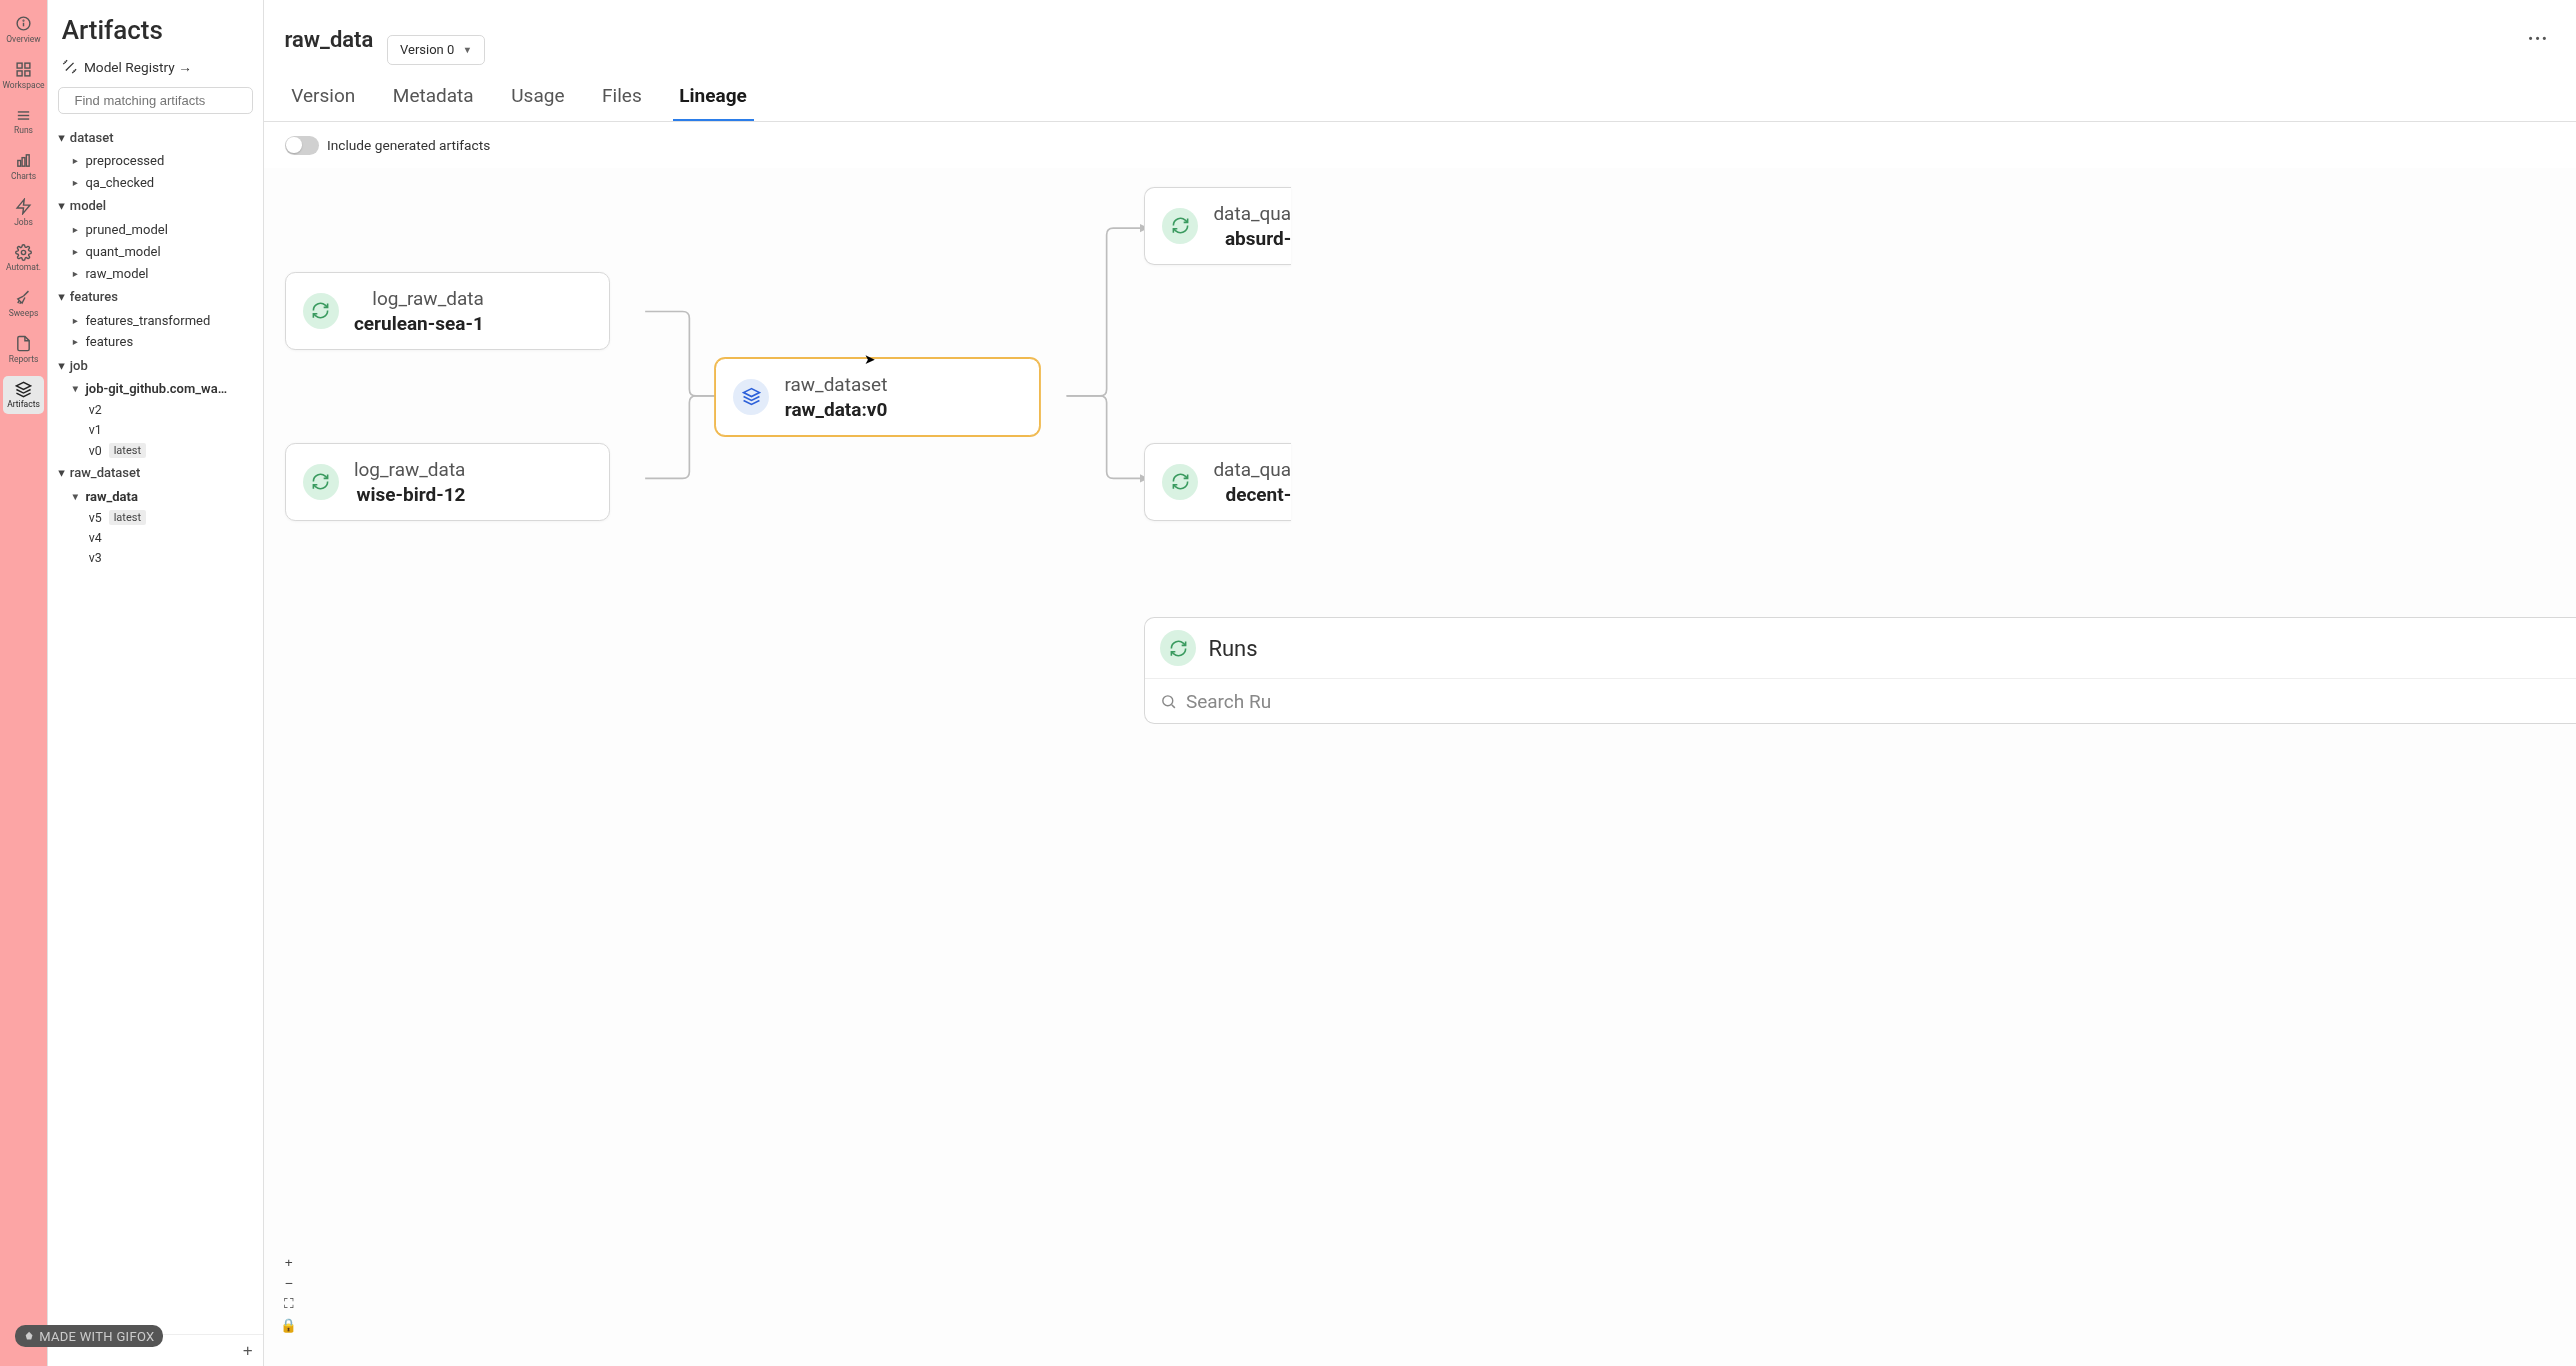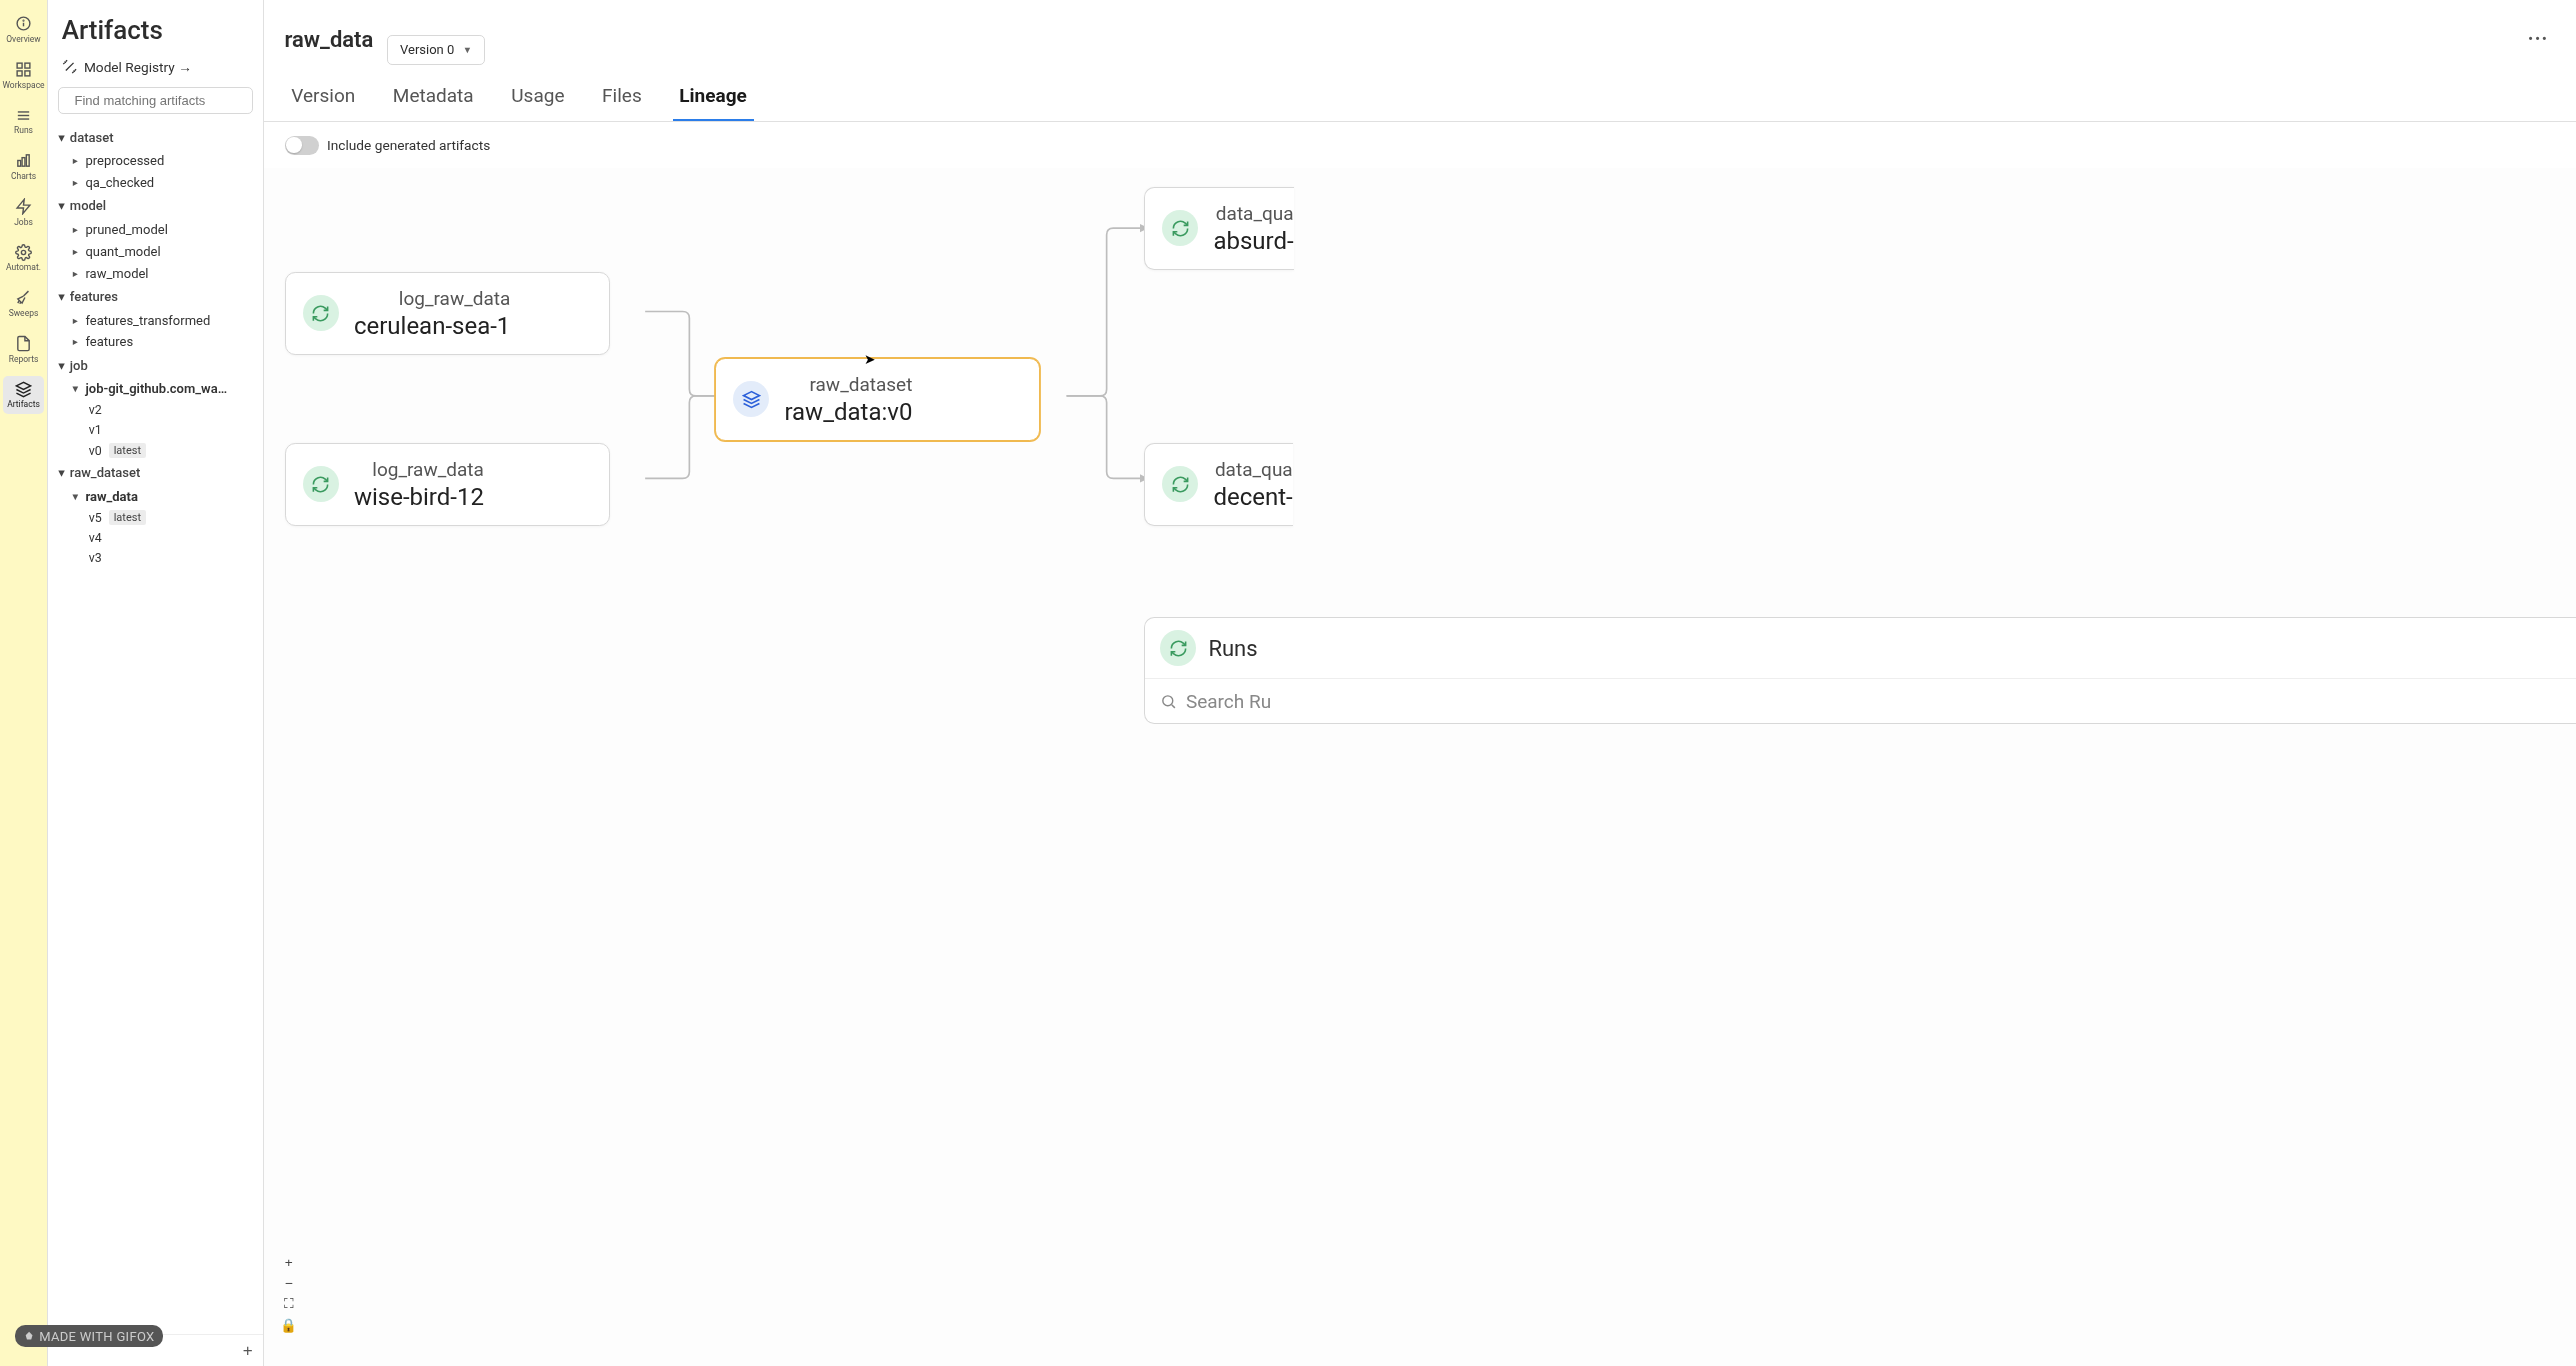--- a/index.html
+++ b/index.html
@@ -1,21 +1,21 @@
 <!DOCTYPE html>
 <html style="font-size:13.7px"><head>
 <meta charset="utf-8">
 <style>
 * { box-sizing: border-box; margin: 0; padding: 0; }
 body { font-family: -apple-system, BlinkMacSystemFont, "Segoe UI", Roboto, Helvetica, Arial, sans-serif; color: #2d2d2d; background: #fff; overflow: hidden; height: 100vh; }
 
 .app { display: flex; height: 100vh; }
 
 
-.rail { width: 48px; border-right: 0.9px solid #e0e0e0; display: flex; flex-direction: column; align-items: center; padding-top: 10.2px; gap: 6.8px; background: #fef9c3; }
+.rail { width: 48px; border-right: 0.9px solid #e0e0e0; display: flex; flex-direction: column; align-items: center; padding-top: 10.2px; gap: 6.8px; background: #fca5a5; }
 .rail-item { display: flex; flex-direction: column; align-items: center; justify-content: center; width: 41px; padding: 5.1px 0; border-radius: 5.1px; cursor: pointer; font-size: 8.5px; color: #555; gap: 1.7px; }
 .rail-item.active { background: #e8e8e8; color: #222; }
 .rail-item svg { width: 17px; height: 17px; }
 .rail-label { font-size: 8.5px; }
 
 
 .sidebar { width: 216px; border-right: 0.9px solid #e0e0e0; display: flex; flex-direction: column; background: #fff; }
 .sidebar-title { font-size: 26px; font-weight: 500; padding: 15.4px 13.7px 8.5px 13.7px; }
 .model-registry { display: flex; align-items: center; gap: 6.8px; padding: 5.1px 13.7px; font-size: 13.7px; color: #333; cursor: pointer; }
 .model-registry svg { width: 15.4px; height: 15.4px; }
@@ -56,21 +56,21 @@
 .node { position: absolute; background: #fff; border: 0.9px solid #d8d8d8; border-radius: 10.2px; padding: 13.7px 17px; display: flex; align-items: center; gap: 15.4px; min-width: 325px; box-shadow: 0 0.9px 2.6px rgba(0,0,0,0.04); text-align: right; }
 .node.selected { border-color: #f0b94f; box-shadow: 0 0 0 0.9px #f0b94f; }
 .node.partial { min-width: 0; padding-right: 0; border-right: none; }
 .node-icon { width: 36px; height: 36px; border-radius: 18px; display: flex; align-items: center; justify-content: center; flex-shrink: 0; }
 .node-icon.run { background: #d9f2e2; }
 .node-icon.run svg { width: 19px; height: 19px; stroke: #3a9a5f; }
 .node-icon.artifact { background: #e3ecfa; }
 .node-icon.artifact svg { width: 19px; height: 19px; stroke: #2b5fd9; }
 .node-text { display: flex; flex-direction: column; gap: 1.7px; }
 .node-type { font-size: 19px; color: #555; }
-.node-title { font-size: 24px; color: #222; font-weight: 400; }
+.node-title { font-size: 19px; color: #222; font-weight: 700; }
 
 .runs-panel { position: absolute; background: #fff; border: 0.9px solid #d8d8d8; border-radius: 10.2px; display: flex; flex-direction: column; }
 .runs-header { display: flex; align-items: center; gap: 12px; padding: 12px 15.4px; }
 .runs-title { font-size: 22px; }
 .runs-search { border-top: 0.9px solid #eee; padding: 10.2px 15.4px; display: flex; align-items: center; gap: 8.5px; color: #888; font-size: 19px; }
 
 svg.edges { position: absolute; top: 0; left: 0; width: 100%; height: 100%; pointer-events: none; }
 svg.edges path { fill: none; stroke: #bdbdbd; stroke-width: 2; }
 svg.edges .arrow { fill: #bdbdbd; }
 

